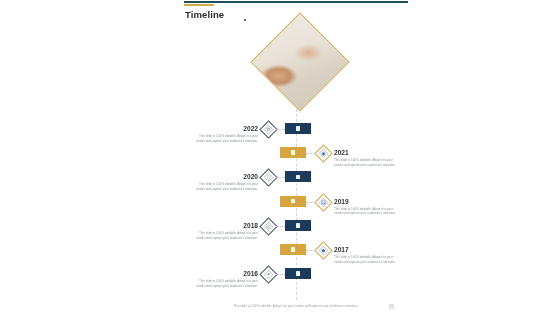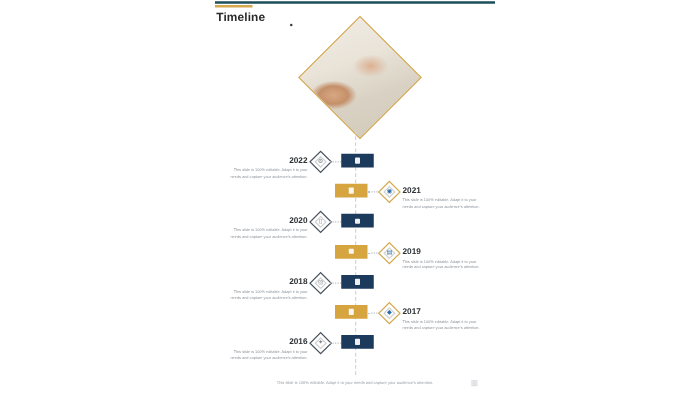--- a/index.html
+++ b/index.html
@@ -11,21 +11,21 @@
     width: 560px;
     height: 315px;
     overflow: hidden;
     font-family: "Liberation Sans", sans-serif;
     position: relative;
   }
 
   
   #slide {
     position: absolute;
-    left: 172px;
+    left: 184px;
     top: 0px;
     width: 224px;
     height: 315px;
     background: #ffffff;
     overflow: hidden;
   }
 
   
   .accent-bar-wrap {
     position: absolute;

